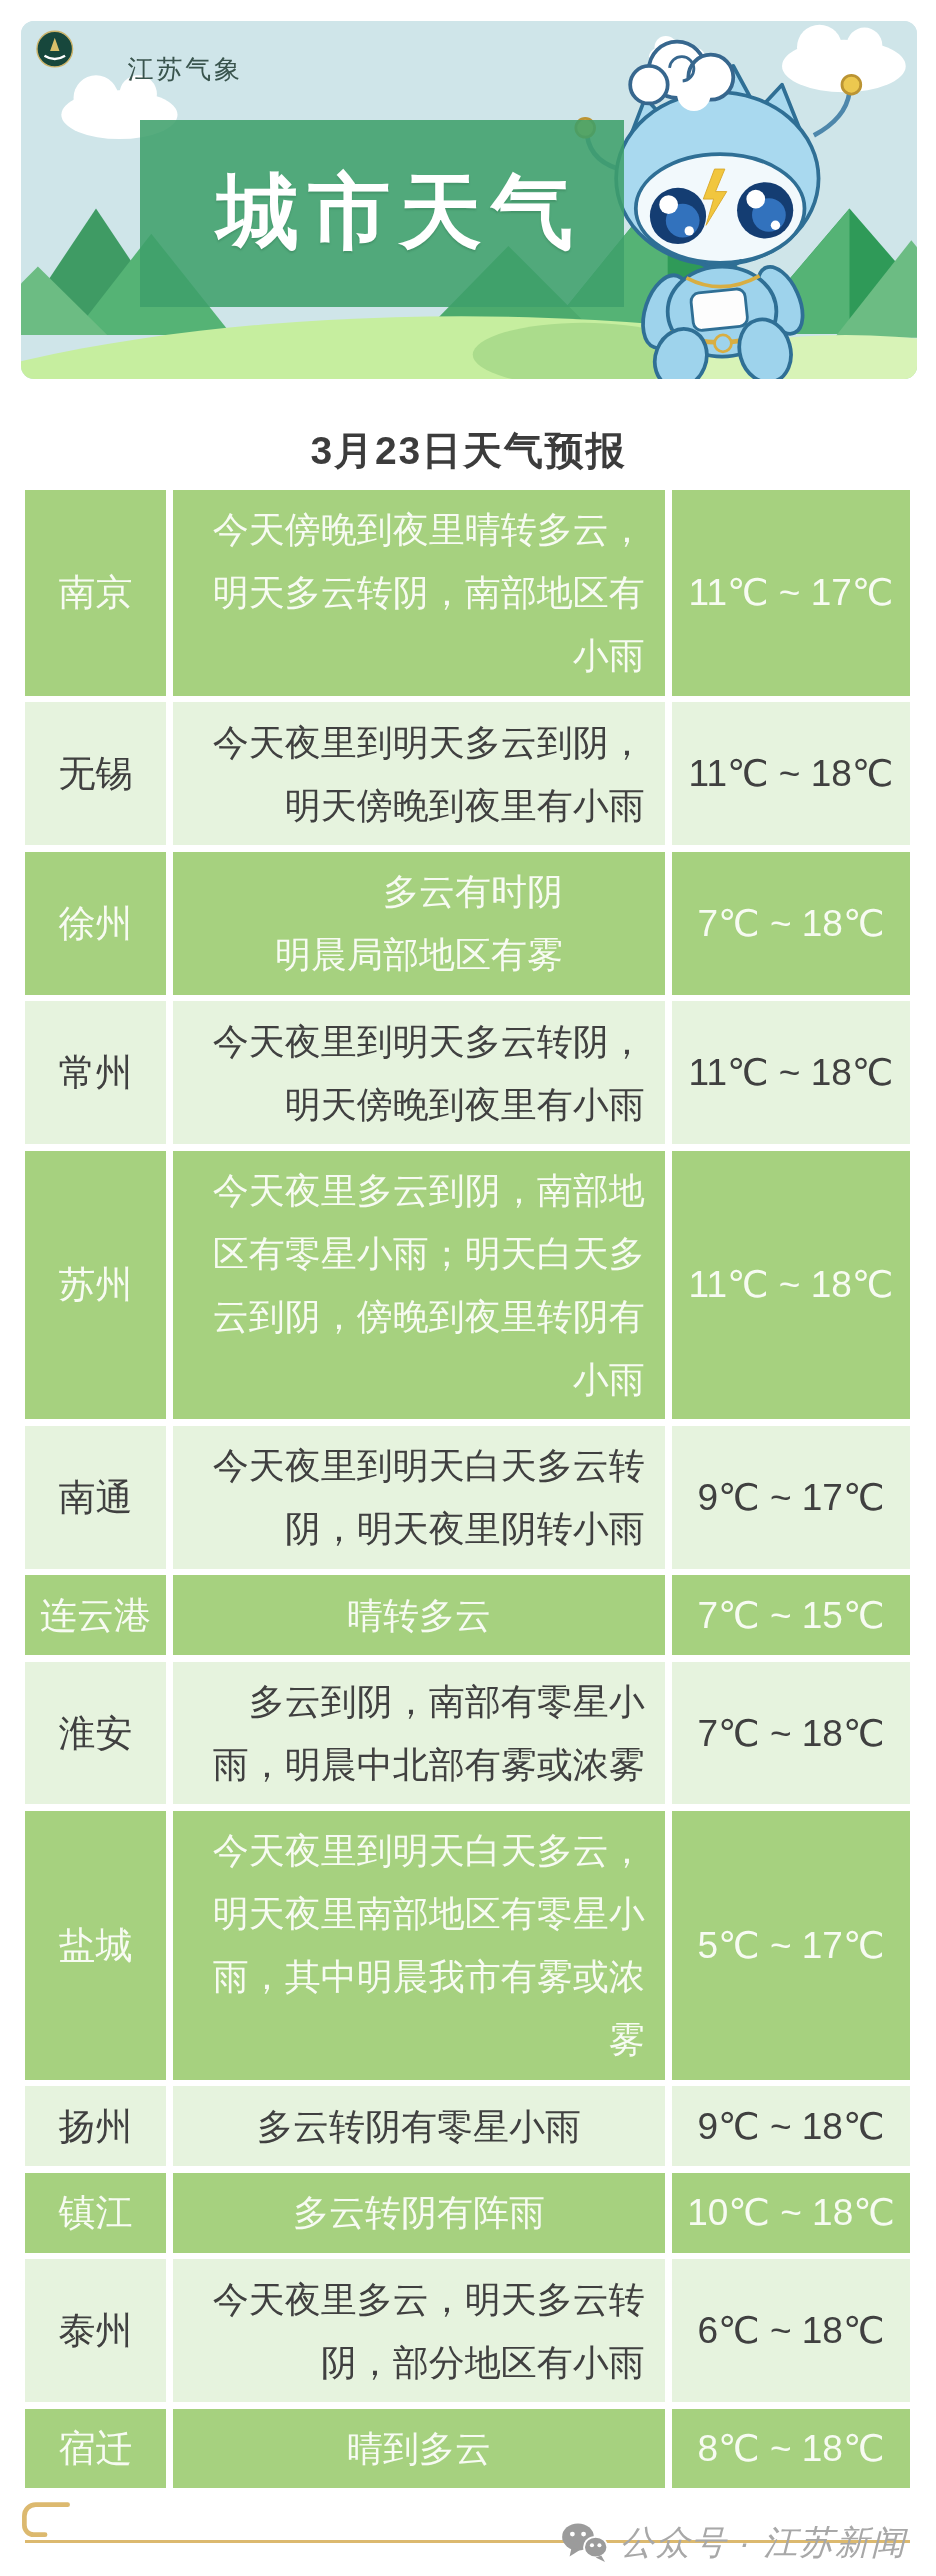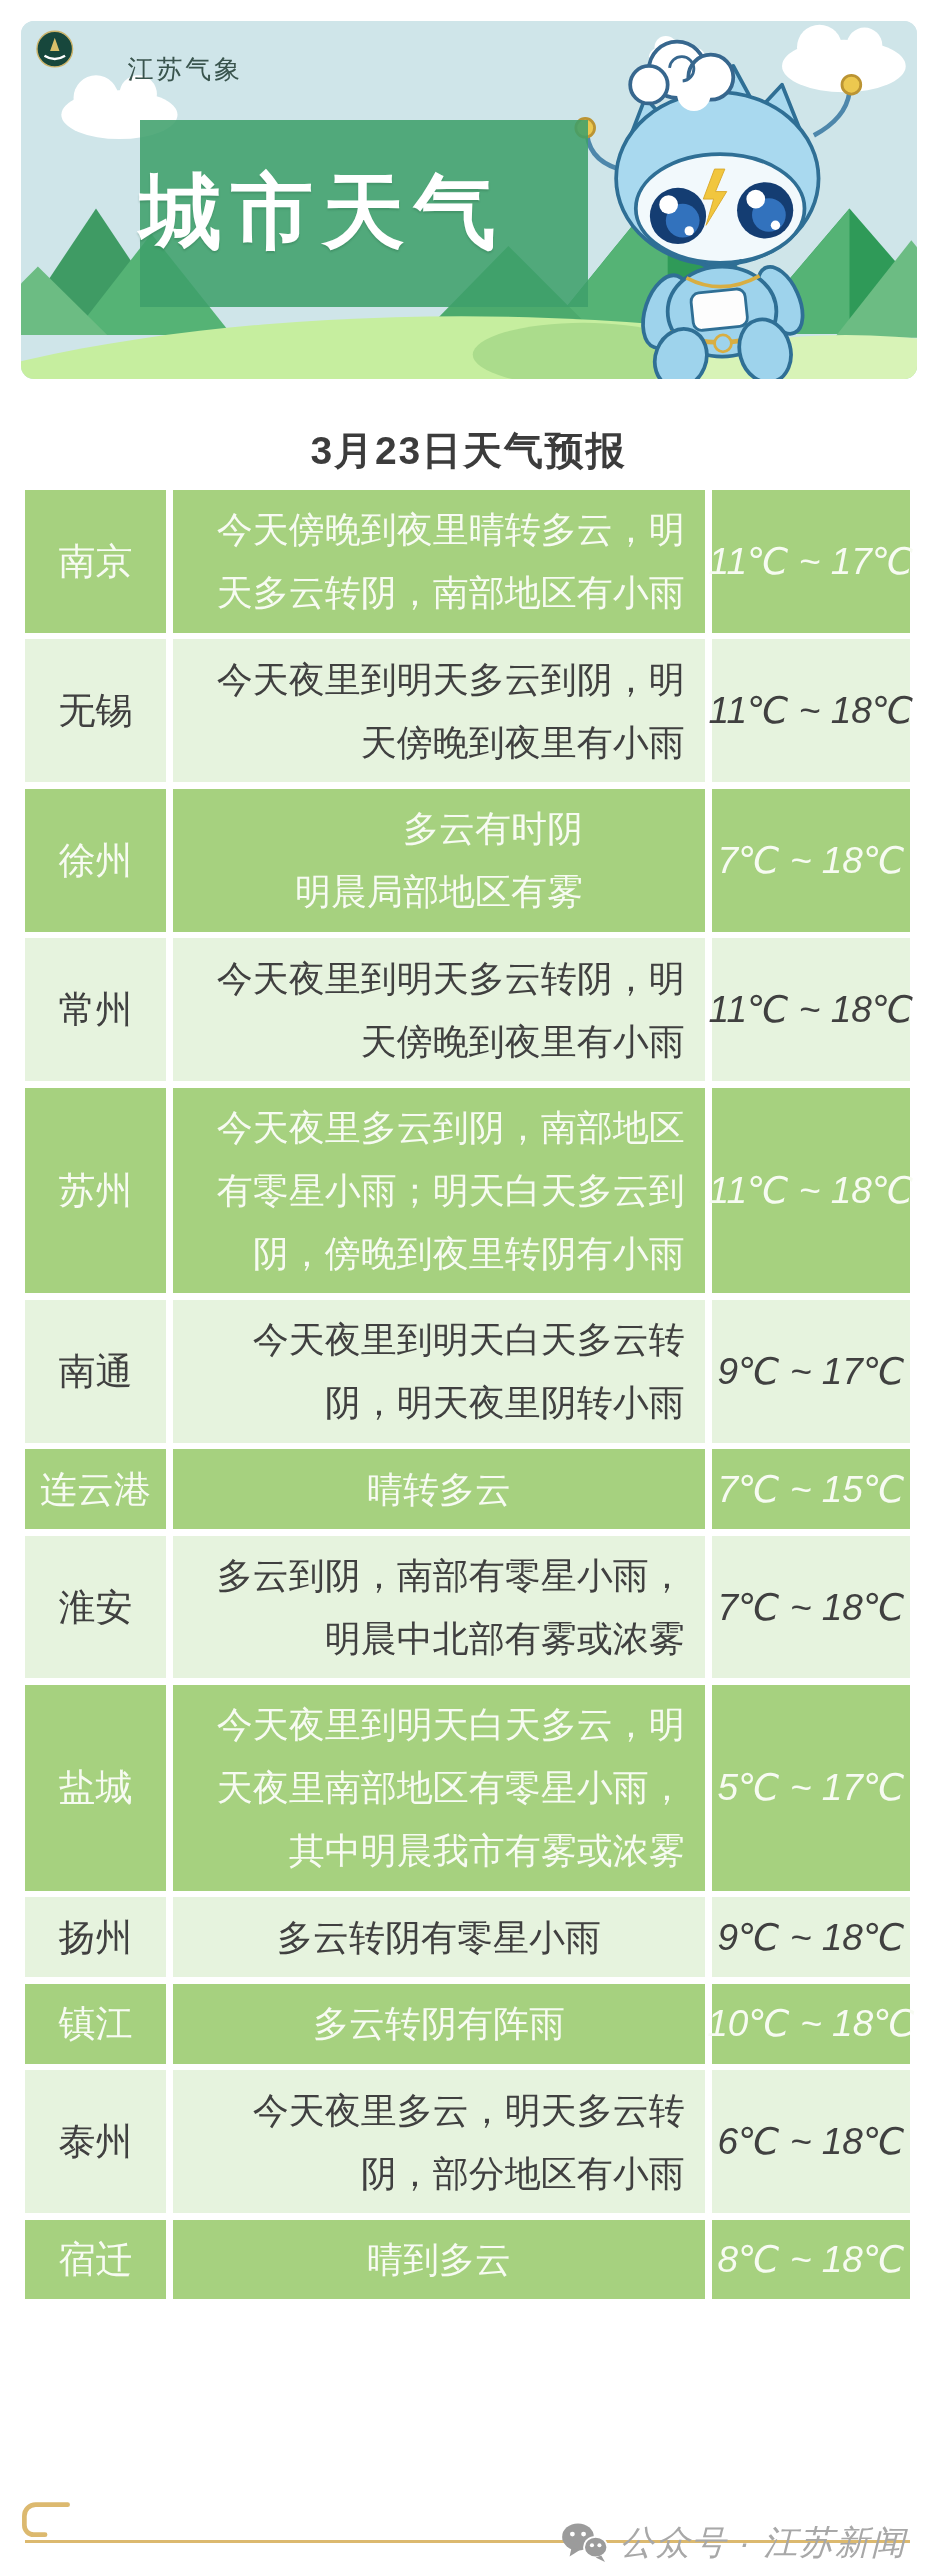--- a/index.html
+++ b/index.html
@@ -9,21 +9,21 @@
   }
   
   .banner{
     position:absolute;left:20.6px;top:20.6px;width:896px;height:358px;
     border-radius:13px;overflow:hidden;background:#cfe5e9;
   }
   .banner svg{position:absolute;left:0;top:0;}
   .title-panel{
     position:absolute;left:119px;top:99px;width:448px;height:187px;
     background:rgba(62,160,107,0.87);
-    display:flex;align-items:center;justify-content:flex-start;
+    display:flex;align-items:center;justify-content:center;padding-left:36px;
   }
   .banner-title{
     color:#ffffff;font-size:82px;font-weight:bold;letter-spacing:9.4px;
     text-shadow:0 1.9px 1.9px rgba(30,90,60,0.25);white-space:nowrap;
   }
   .logo-text{
     position:absolute;left:65px;top:28px;height:41px;display:flex;align-items:center;
     color:#39544d;font-size:26px;font-weight:normal;letter-spacing:2.8px;margin-left:42px;
   }
   
@@ -34,21 +34,21 @@
   }
   
   .weather-table{position:absolute;left:25px;top:490px;width:885px;}
   .weather-row{display:flex;gap:6.6px;margin-bottom:6.6px;}
   .cell{
     display:flex;align-items:center;justify-content:center;
     text-align:right;padding:8.4px 0;box-sizing:border-box;
   }
   .cell.city{width:141px;font-size:37px;line-height:63px;flex:none;}
   .cell.forecast{flex:1;font-size:36px;line-height:63px;padding-left:20.6px;padding-right:20.6px;white-space:pre-line;}
-  .cell.temp{width:198px;font-size:37px;line-height:63px;flex:none;white-space:nowrap;font-style:italic;}
+  .cell.temp{width:238px;font-size:37px;line-height:63px;flex:none;white-space:nowrap;}
   .weather-row.green .cell{background:#a6d17f;color:#f7fbf2;}
   .weather-row.light .cell{background:#e6f3de;color:#404040;}
   
   .gold-line{position:absolute;left:25px;top:2540px;width:885px;height:2.8px;background:#dcb96f;}
   .corner-ornament{position:absolute;left:13px;top:2499px;}
   .watermark{
     position:absolute;right:30px;top:2518px;height:49px;
     display:flex;align-items:center;gap:11.2px;
   }
   .watermark-text{color:#a8a8a8;font-size:34px;letter-spacing:1.9px;font-style:italic;}

